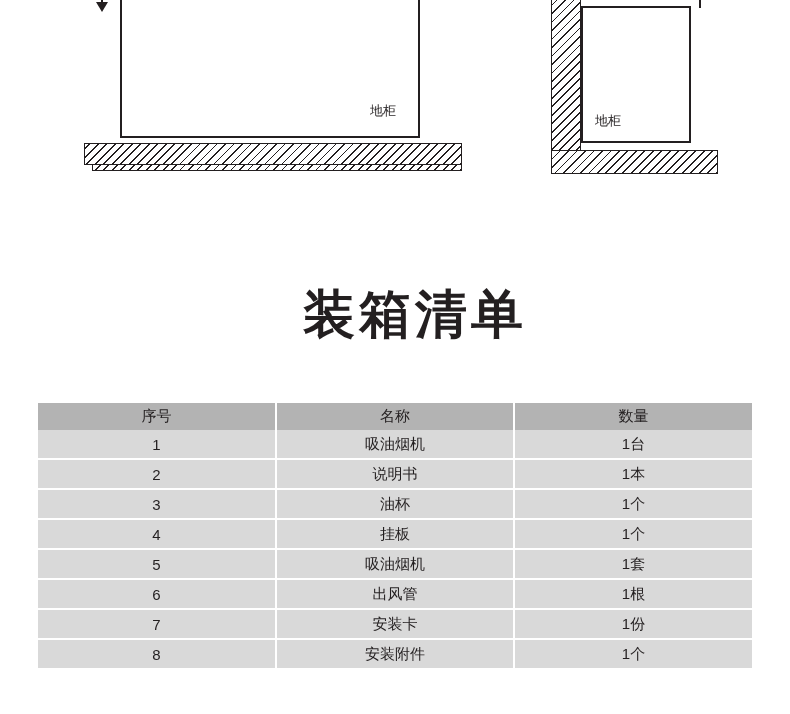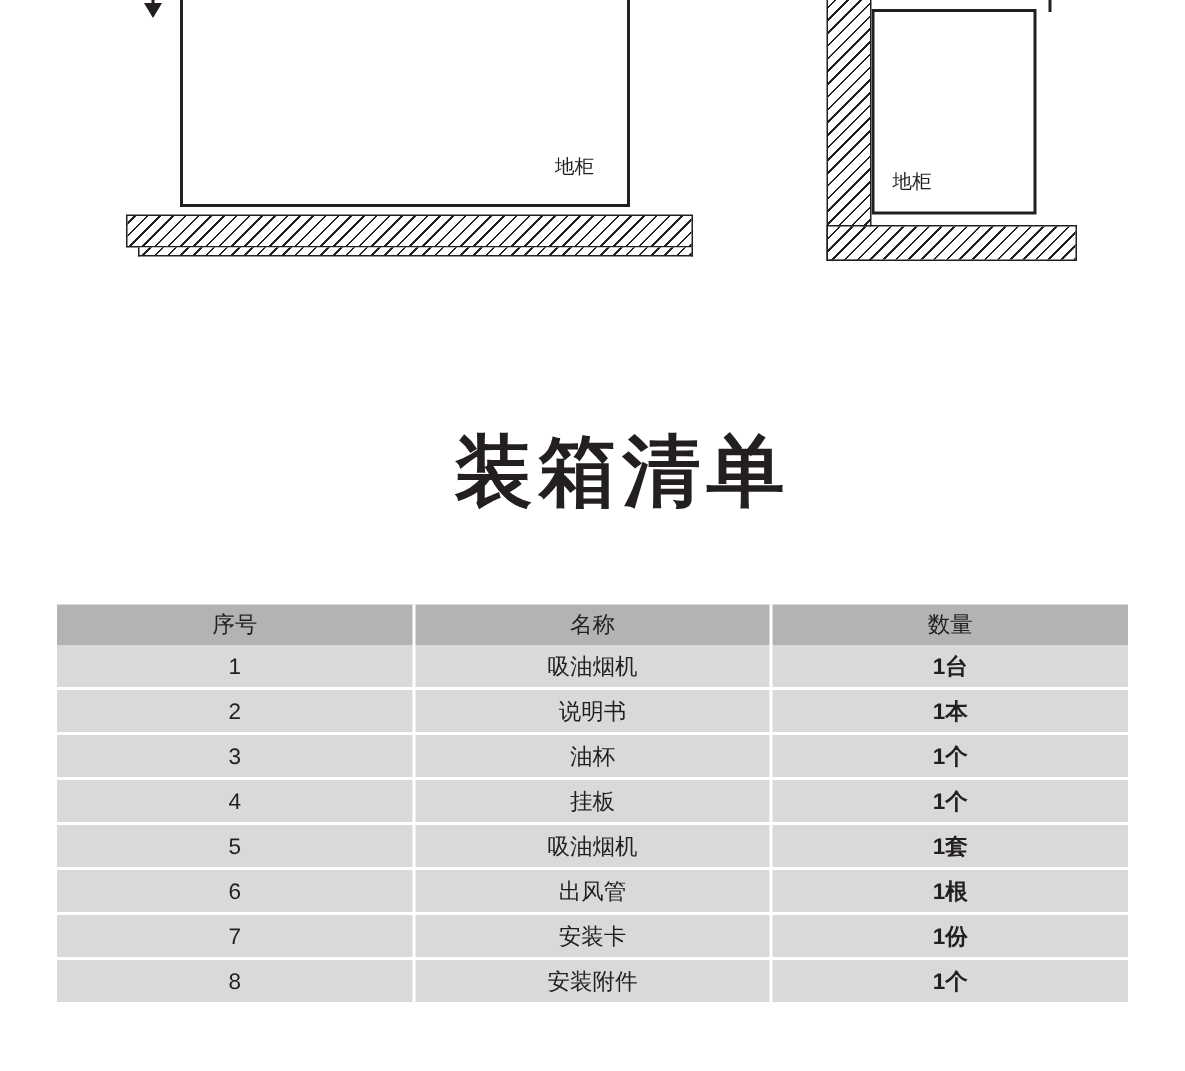--- a/index.html
+++ b/index.html
@@ -181,21 +181,21 @@
     border-right: 2px solid #ffffff;
   }
   .packing-table th:last-child { border-right: none; }
   .packing-table td {
     height: 26px;
     text-align: center;
     border-right: 2px solid #ffffff;
     border-bottom: 2px solid #ffffff;
     color: #231f20;
   }
-  .packing-table td:last-child { border-right: none; font-weight: bold; }
+  .packing-table td:last-child { border-right: none; }
   .packing-table tbody tr { background: #d9d9d9; }
   .col-no { width: 238px; }
   .col-name { width: 238px; }
   .col-qty { width: 238px; }
 </style>
 </head>
 <body>
 
 <div class="diagram-area">
 

